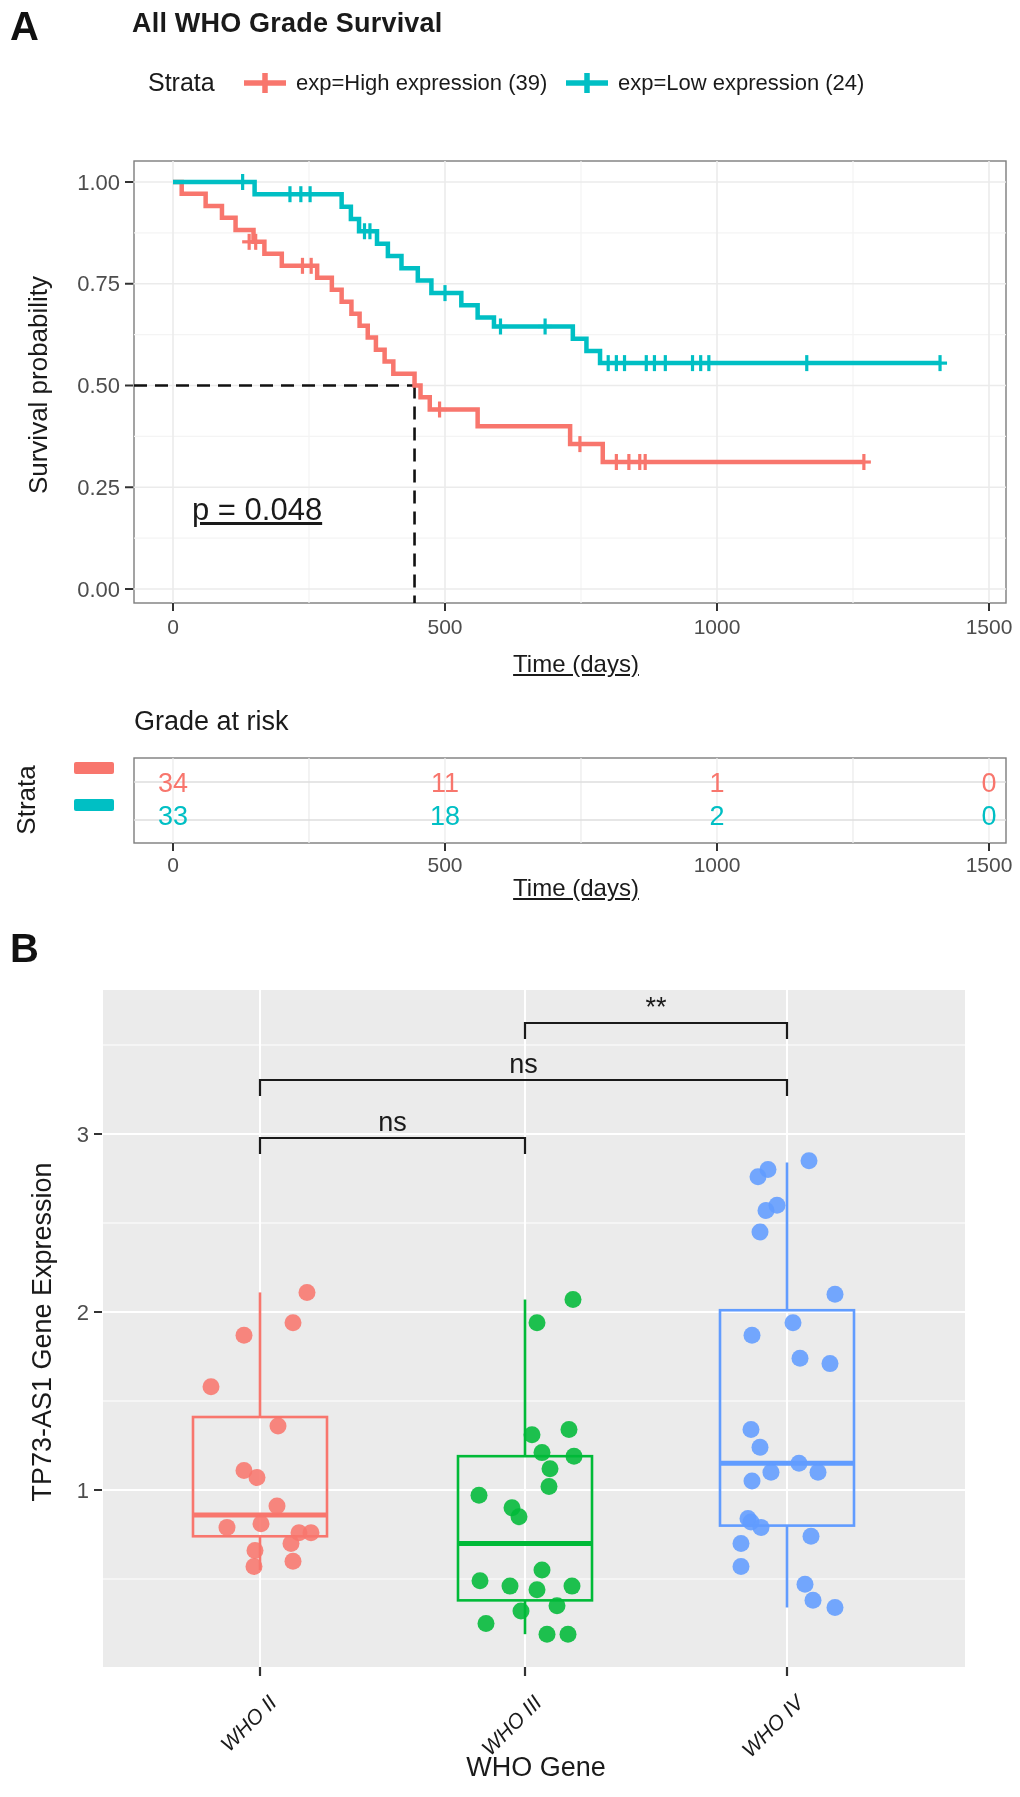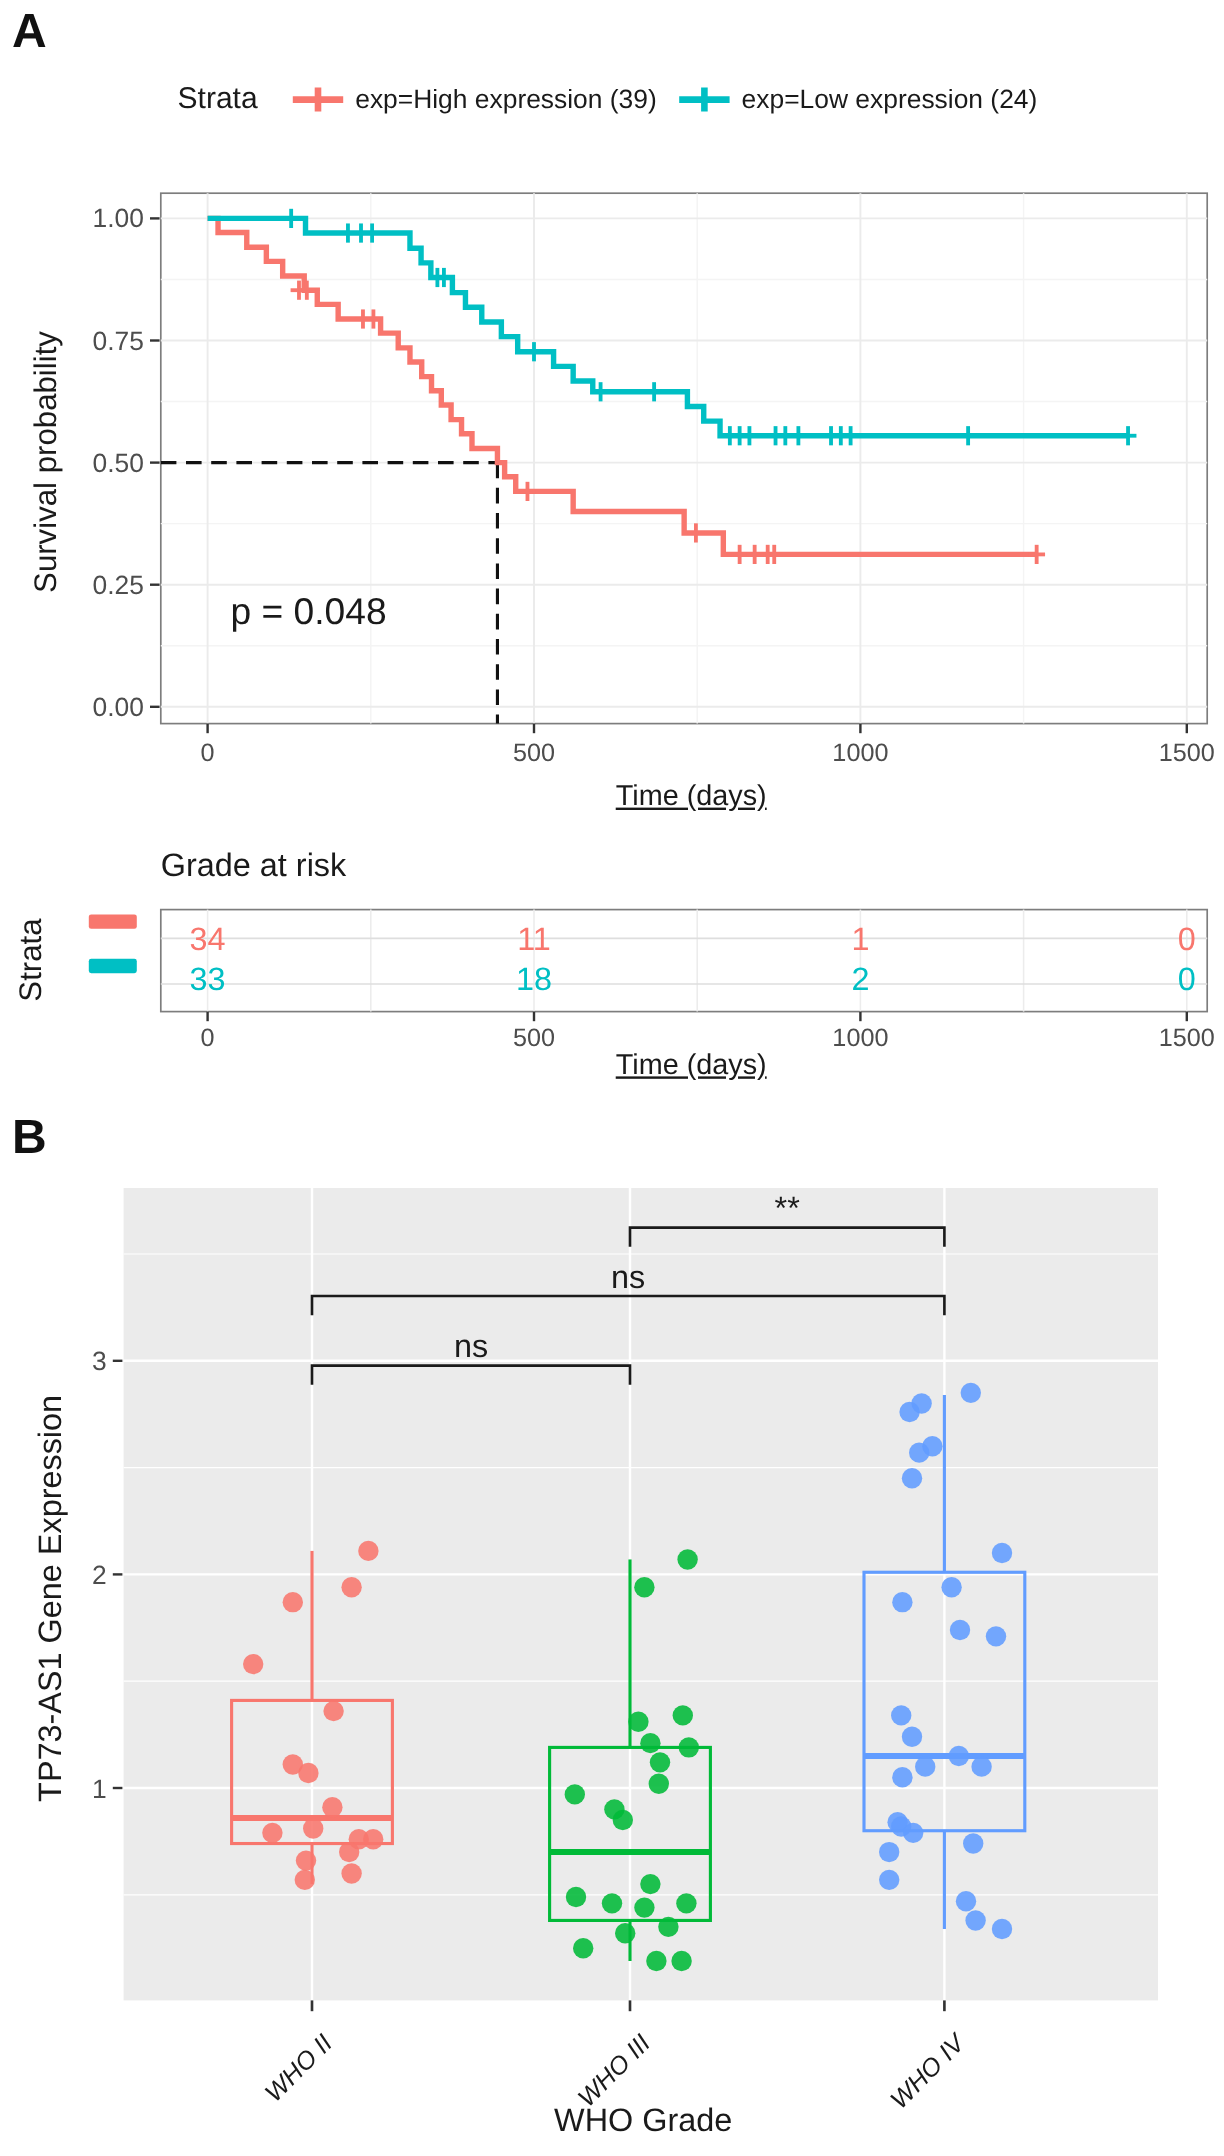--- a/index.html
+++ b/index.html
@@ -254,42 +254,43 @@
       <text x="89" y="1142" font-family="&quot;Liberation Sans&quot;,sans-serif" text-anchor="end" font-size="22" fill="#4D4D4D">3</text>
       <path d="M 260 1154 L 260 1138 L 525 1138 L 525 1154" fill="none" stroke="#1a1a1a" stroke-width="2.2"></path>
       <text x="392.5" y="1131" font-family="&quot;Liberation Sans&quot;,sans-serif" text-anchor="middle" font-size="27" fill="#1a1a1a">ns</text>
       <path d="M 260 1096 L 260 1080 L 787 1080 L 787 1096" fill="none" stroke="#1a1a1a" stroke-width="2.2"></path>
       <text x="523.5" y="1073" font-family="&quot;Liberation Sans&quot;,sans-serif" text-anchor="middle" font-size="27" fill="#1a1a1a">ns</text>
       <path d="M 525 1039 L 525 1023 L 787 1023 L 787 1039" fill="none" stroke="#1a1a1a" stroke-width="2.2"></path>
       <text x="656" y="1016" font-family="&quot;Liberation Sans&quot;,sans-serif" text-anchor="middle" font-size="27" fill="#1a1a1a">**</text>
     </svg>
 
   <div class="abs panel-letter" style="left:10px;top:4px;">A</div>
+  <div class="abs fig-title" style="left:132px;top:8px;">All WHO Grade Survival</div>
 
   <div class="abs legend-title" style="left:148px;top:68px;">Strata</div>
   <span class="abs lm" style="left:242px;top:71px;" id="legend-marker-0">
       <svg width="46" height="24">
         <line x1="2" y1="12" x2="44" y2="12" stroke="#F8766D" stroke-width="5.5"></line>
         <line x1="23" y1="2" x2="23" y2="22" stroke="#F8766D" stroke-width="5.5"></line>
       </svg>
     </span>
   <div class="abs legend-label" style="left:296px;top:70px;">exp=High expression (39)</div>
   <span class="abs lm" style="left:564px;top:71px;" id="legend-marker-1">
       <svg width="46" height="24">
         <line x1="2" y1="12" x2="44" y2="12" stroke="#00BFC4" stroke-width="5.5"></line>
         <line x1="23" y1="2" x2="23" y2="22" stroke="#00BFC4" stroke-width="5.5"></line>
       </svg>
     </span>
   <div class="abs legend-label" style="left:618px;top:70px;">exp=Low expression (24)</div>
 
   <div class="abs rot-ylab" style="left:38px;top:385px;">Survival probability</div>
-  <div class="abs pval" style="left:192px;top:492px;">p = 0.048</div>
+  <div class="abs pval" style="left:192px;top:492px;text-decoration:underline;">p = 0.048</div>
   <div class="abs xlab" style="left:576px;top:650px;">Time (days)</div>
 
   <div class="abs risk-title" style="left:134px;top:706px;">Grade at risk</div>
   <div class="abs rot-ylab" style="left:26px;top:800px;">Strata</div>
   <div class="abs xlab" style="left:576px;top:874px;">Time (days)</div>
 
   <div class="abs panel-letter" style="left:10px;top:926px;">B</div>
   <div class="abs rot-ylab-b" style="left:42px;top:1332px;">TP73-AS1 Gene Expression</div>
-  <div class="abs xlab-b" style="left:536px;top:1752px;">WHO Grade</div>
+  <div class="abs xlab-b" style="left:536px;top:1752px;">WHO Gene</div>
 
 </div>
 
 </body></html>

